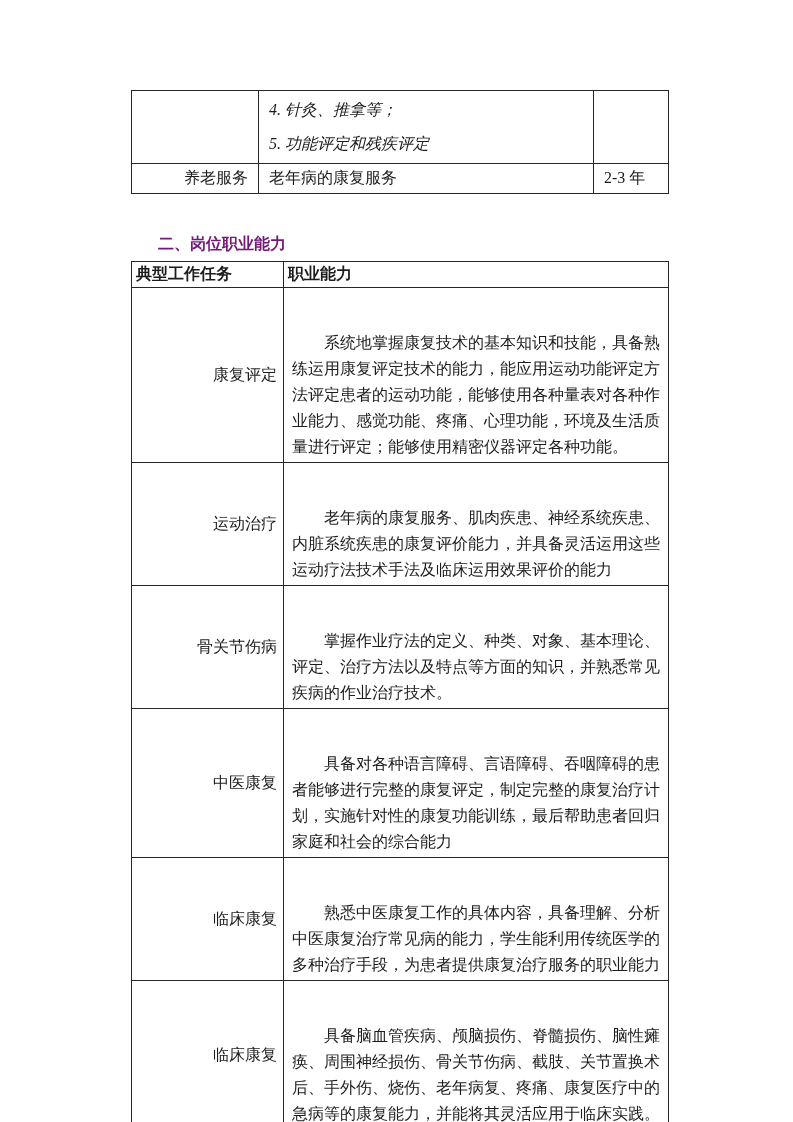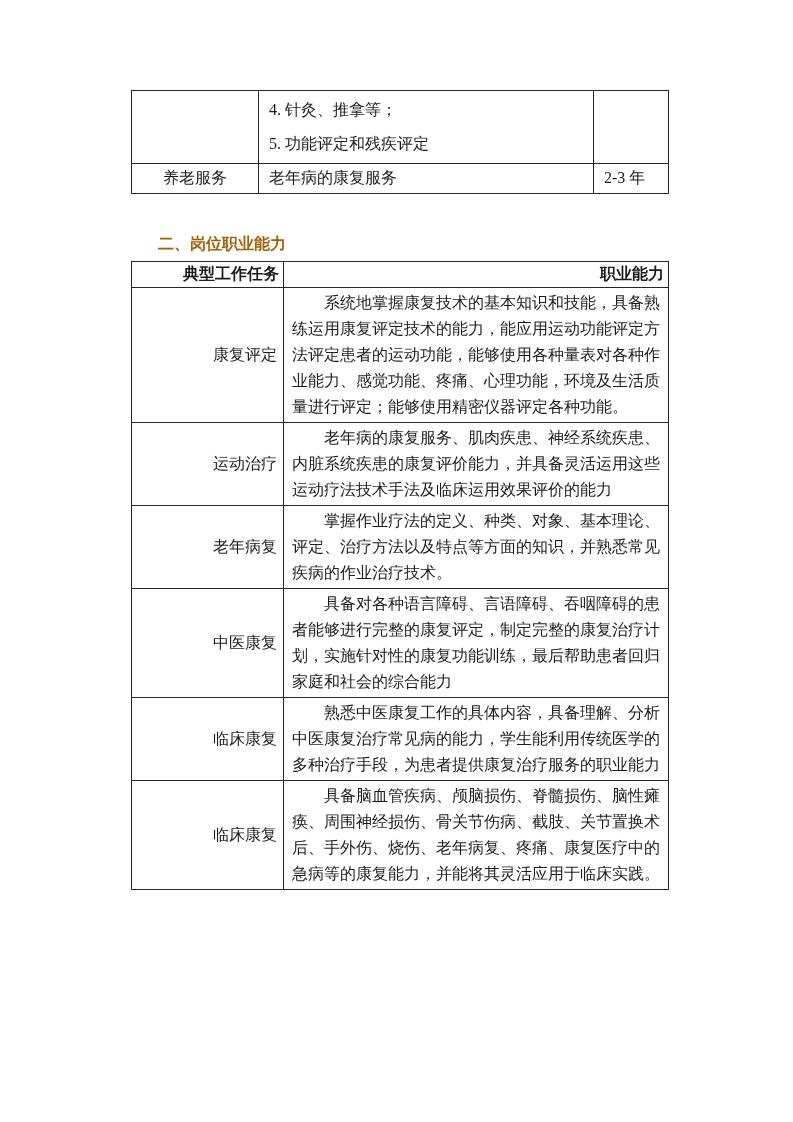--- a/index.html
+++ b/index.html
@@ -25,57 +25,58 @@
   }
   td, th {
     border: 1px solid #262626;
     font-size: 16px;
     font-weight: normal;
     vertical-align: middle;
     overflow: hidden;
   }
   
   .t1 td { padding: 2px 10px; }
-  .t1 .cell-task   { width: 127px; text-align: center; }
+  .t1 .cell-task   { width: 127px; text-align: right; }
   .t1 .cell-detail { width: 335px; text-align: left; }
   .t1 .cell-years  { width: 75px;  }
   .t1 .row-a { height: 68px; }
   .t1 .row-a .cell-detail { vertical-align: top; }
-  .t1 .row-a p { line-height: 34px; }
+  .t1 .row-a p { line-height: 34px; font-style: italic; }
   .t1 .row-b { height: 30px; }
   
   .section-heading {
     margin: 40px 0 7px 27px;
     font-size: 16px;
     font-weight: bold;
     line-height: 20px;
-    color: #a16207;
+    color: #701a75;
   }
   
   .t2 th {
     height: 26px;
     font-weight: bold;
-    text-align: right;
+    text-align: left;
     padding: 1px 4px;
   }
   .t2 .col-task { width: 152px; }
   .t2 .col-ability { width: 385px; }
   .t2 td.cell-task {
     text-align: right;
     padding: 2px 6px;
   }
   .t2 td.cell-ability {
     padding: 2px 8px;
     vertical-align: middle;
   }
   .t2 td.cell-ability p {
     font-size: 16px;
     line-height: 26px;
     text-align: justify;
     text-indent: 2em;
+    margin-top: 40px;
   }
 </style>
 </head>
 <body>
 
 <div class="content">
 
   <table class="t1">
     <tbody>
       <tr class="row-a">
@@ -116,21 +117,21 @@
           <p>系统地掌握康复技术的基本知识和技能，具备熟练运用康复评定技术的能力，能应用运动功能评定方法评定患者的运动功能，能够使用各种量表对各种作业能力、感觉功能、疼痛、心理功能，环境及生活质量进行评定；能够使用精密仪器评定各种功能。</p>
         </td>
       </tr>
       <tr>
         <td class="cell-task">运动治疗</td>
         <td class="cell-ability">
           <p>老年病的康复服务、肌肉疾患、神经系统疾患、内脏系统疾患的康复评价能力，并具备灵活运用这些运动疗法技术手法及临床运用效果评价的能力</p>
         </td>
       </tr>
       <tr>
-        <td class="cell-task">老年病复</td>
+        <td class="cell-task">骨关节伤病</td>
         <td class="cell-ability">
           <p>掌握作业疗法的定义、种类、对象、基本理论、评定、治疗方法以及特点等方面的知识，并熟悉常见疾病的作业治疗技术。</p>
         </td>
       </tr>
       <tr>
         <td class="cell-task">中医康复</td>
         <td class="cell-ability">
           <p>具备对各种语言障碍、言语障碍、吞咽障碍的患者能够进行完整的康复评定，制定完整的康复治疗计划，实施针对性的康复功能训练，最后帮助患者回归家庭和社会的综合能力</p>
         </td>
       </tr>

